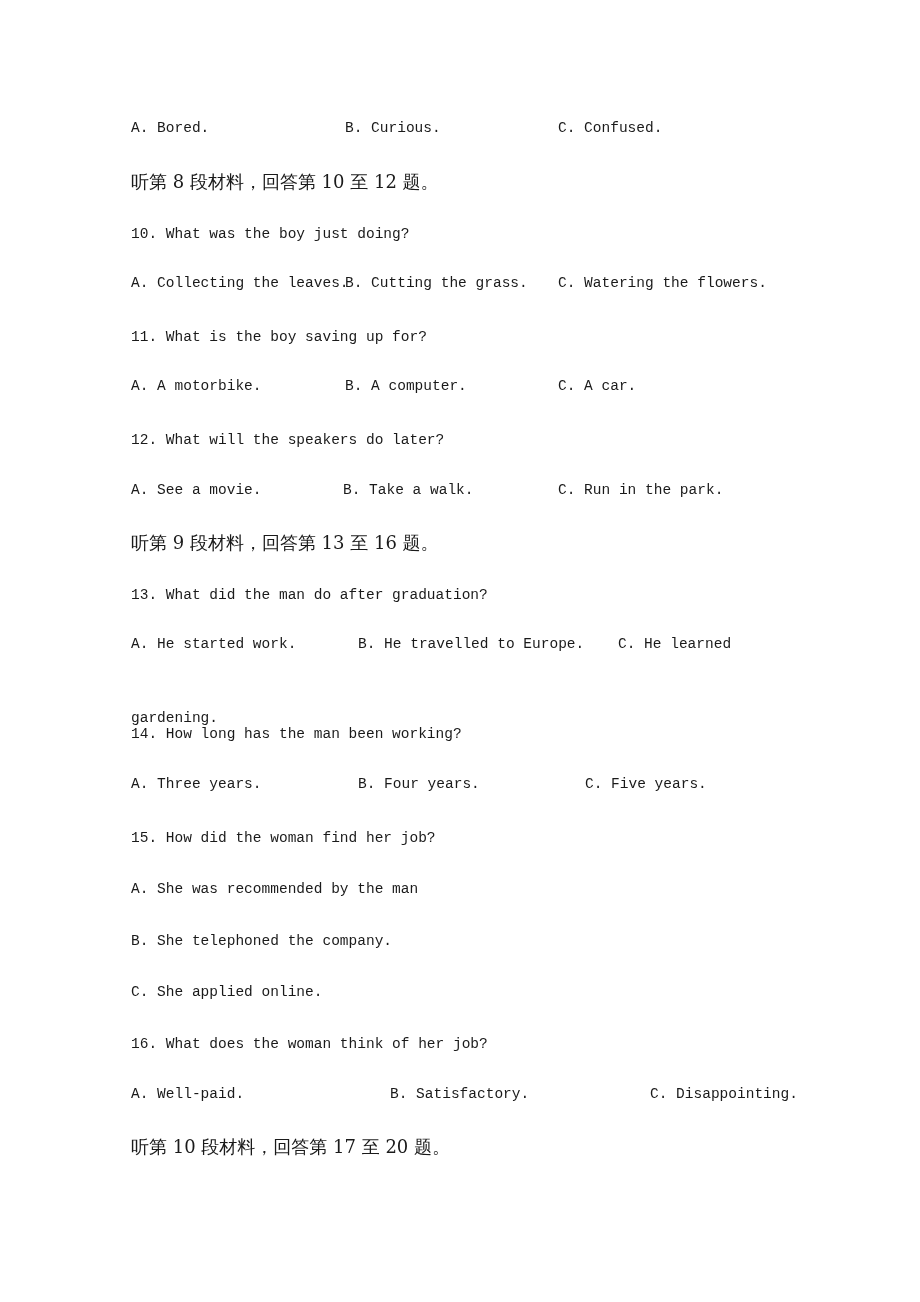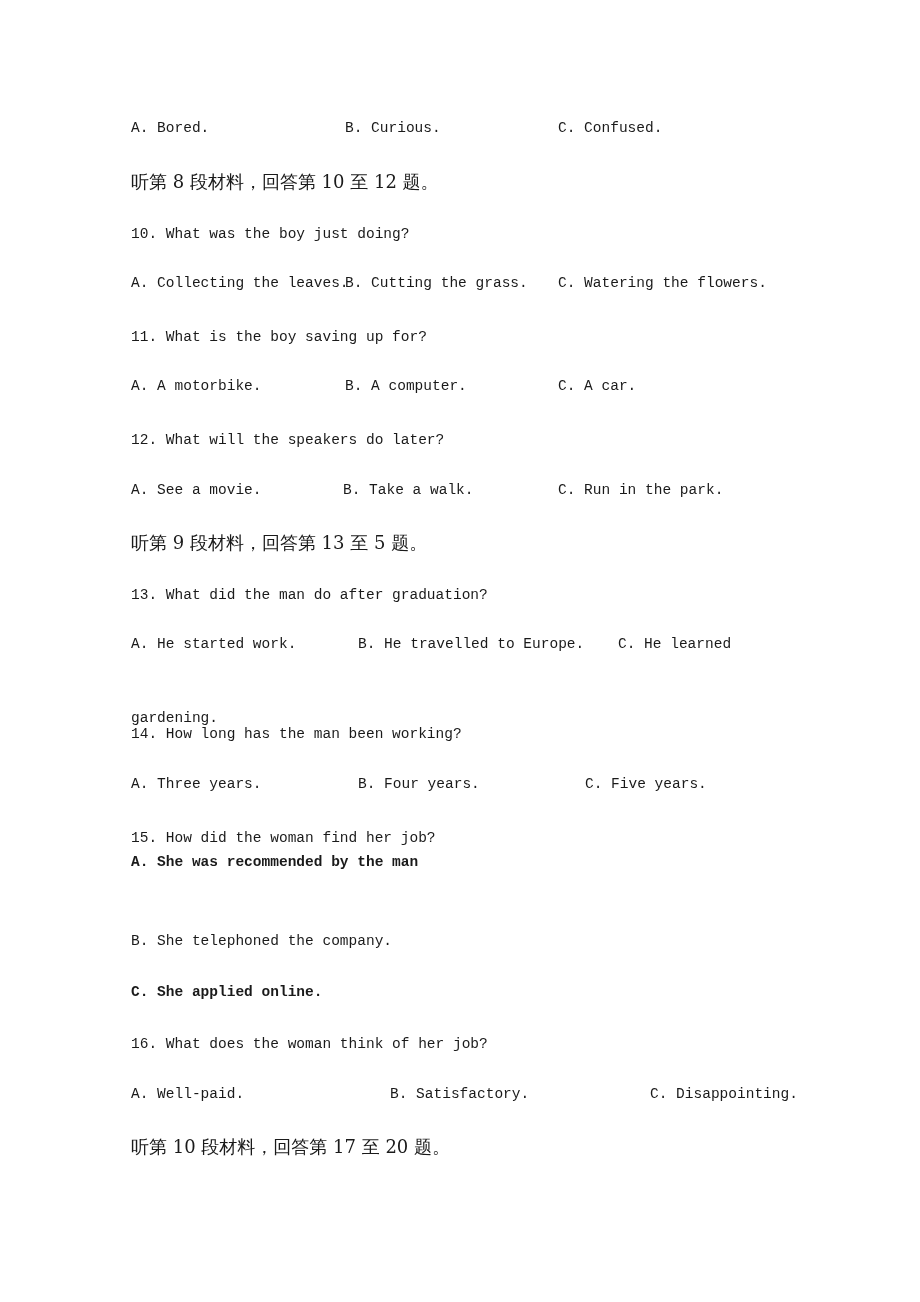--- a/index.html
+++ b/index.html
@@ -25,32 +25,32 @@
     <span class="opt" style="top: 275px; left: 345px;">B. Cutting the grass.</span>
     <span class="opt" style="top: 275px; left: 558px;">C. Watering the flowers.</span>
     <div class="line" style="top: 327px;">11. What is the boy saving up for?</div>
     <span class="opt" style="top: 378px; left: 131px;">A. A motorbike.</span>
     <span class="opt" style="top: 378px; left: 345px;">B. A computer.</span>
     <span class="opt" style="top: 378px; left: 558px;">C. A car.</span>
     <div class="line" style="top: 430px;">12. What will the speakers do later?</div>
     <span class="opt" style="top: 482px; left: 131px;">A. See a movie.</span>
     <span class="opt" style="top: 482px; left: 343px;">B. Take a walk.</span>
     <span class="opt" style="top: 482px; left: 558px;">C. Run in the park.</span>
-    <div class="line cn" style="top: 533px;">听第 9 段材料，回答第 13 至 5 题。</div>
+    <div class="line cn" style="top: 533px;">听第 9 段材料，回答第 13 至 16 题。</div>
     <div class="line" style="top: 585px;">13. What did the man do after graduation?</div>
     <span class="opt" style="top: 636px; left: 131px;">A. He started work.</span>
     <span class="opt" style="top: 636px; left: 358px;">B. He travelled to Europe.</span>
     <span class="opt" style="top: 636px; left: 618px; font-family: Liberation Mono, monospace;">C. He learned</span>
     <div class="line" style="top: 708px;">gardening.</div>
     <div class="line" style="top: 724px;">14. How long has the man been working?</div>
     <span class="opt" style="top: 776px; left: 131px;">A. Three years.</span>
     <span class="opt" style="top: 776px; left: 358px;">B. Four years.</span>
     <span class="opt" style="top: 776px; left: 585px;">C. Five years.</span>
     <div class="line" style="top: 828px;">15. How did the woman find her job?</div>
-    <div class="line" style="top: 852px; font-weight: bold;">A. She was recommended by the man</div>
+    <div class="line" style="top: 879px;">A. She was recommended by the man</div>
     <div class="line" style="top: 931px; text-align: right;">B. She telephoned the company.</div>
-    <div class="line" style="top: 982px; font-weight: bold;">C. She applied online.</div>
+    <div class="line" style="top: 982px;">C. She applied online.</div>
     <div class="line" style="top: 1034px;">16. What does the woman think of her job?</div>
     <span class="opt" style="top: 1086px; left: 131px;">A. Well-paid.</span>
     <span class="opt" style="top: 1086px; left: 390px;">B. Satisfactory.</span>
     <span class="opt" style="top: 1086px; left: 650px;">C. Disappointing.</span>
     <div class="line cn" style="top: 1137px;">听第 10 段材料，回答第 17 至 20 题。</div>
   </div>
 
 </body></html>

